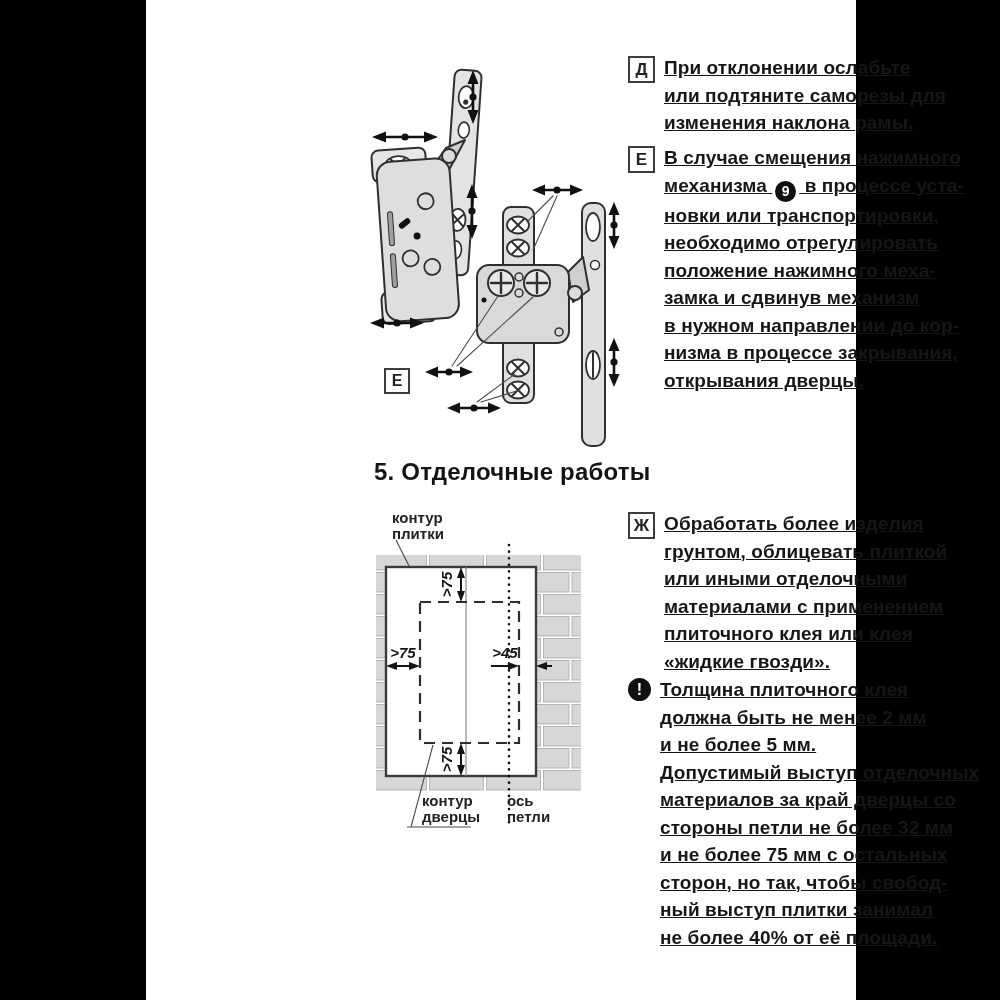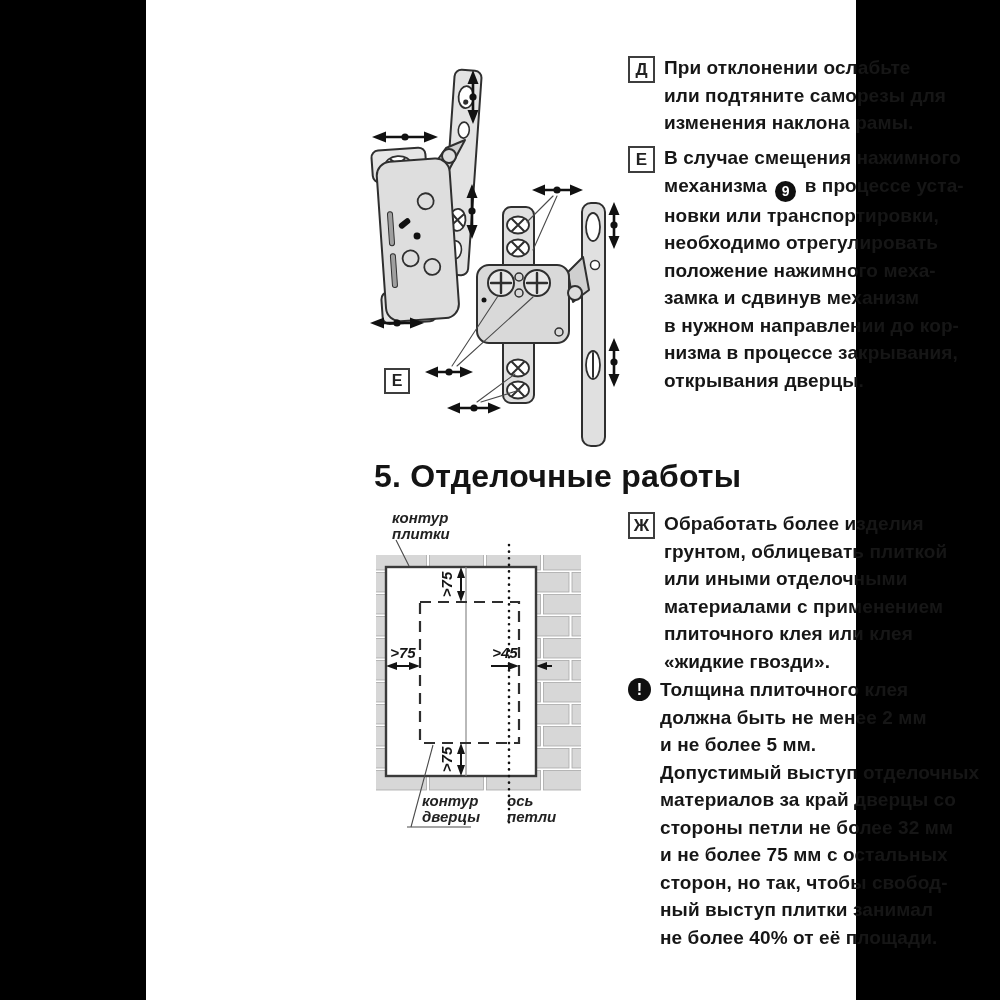--- a/index.html
+++ b/index.html
@@ -29,44 +29,44 @@
     width:23px;height:23px;margin-top:2px;
     border:2px solid #3d3d3d;background:#fff;color:#222;
     font-size:17px;
   }
   .marker.circle{
     width:23px;height:23px;margin-top:2px;border-radius:50%;
     background:#101010;color:#fff;font-size:16px;
   }
   .lines .line{
     font-size:19px;line-height:27.5px;font-weight:700;
-    white-space:nowrap;letter-spacing:0.1px;
+    white-space:nowrap;letter-spacing:0.1px;text-decoration:underline;
   }
   .badge{
     display:inline-flex;align-items:center;justify-content:center;
     width:21px;height:21px;border-radius:50%;background:#101010;color:#fff;
     font-size:14px;font-weight:700;vertical-align:-4px;margin:0 3px;
   }
   
   .section-title{
     position:absolute;left:228px;top:458px;
-    font-size:32px;font-weight:700;color:#141414;letter-spacing:0.2px;
+    font-size:24px;font-weight:700;color:#141414;letter-spacing:0.2px;
   }
   
   .illustration{position:absolute;left:185px;top:50px;}
   .e-label{
     position:absolute;left:238px;top:368px;width:22px;height:22px;
     border:2px solid #3d3d3d;background:#fff;color:#222;
     display:flex;align-items:center;justify-content:center;
     font-size:16px;font-weight:700;
   }
   
   .diagram-svg{position:absolute;left:225px;top:505px;}
   .dia-label{
-    position:absolute;font-size:15px;line-height:16px;font-style:italic;
+    position:absolute;font-size:15px;line-height:16px;
     font-weight:700;color:#222;white-space:pre-line;
   }
   .label-tile{left:246px;top:510px;}
   .label-door{left:276px;top:793px;}
   .label-axis{left:361px;top:793px;}
   .dim-text{
     font-size:15px;font-style:italic;font-weight:700;fill:#141414;
     font-family:"Liberation Sans","DejaVu Sans",sans-serif;
   }
 </style>

